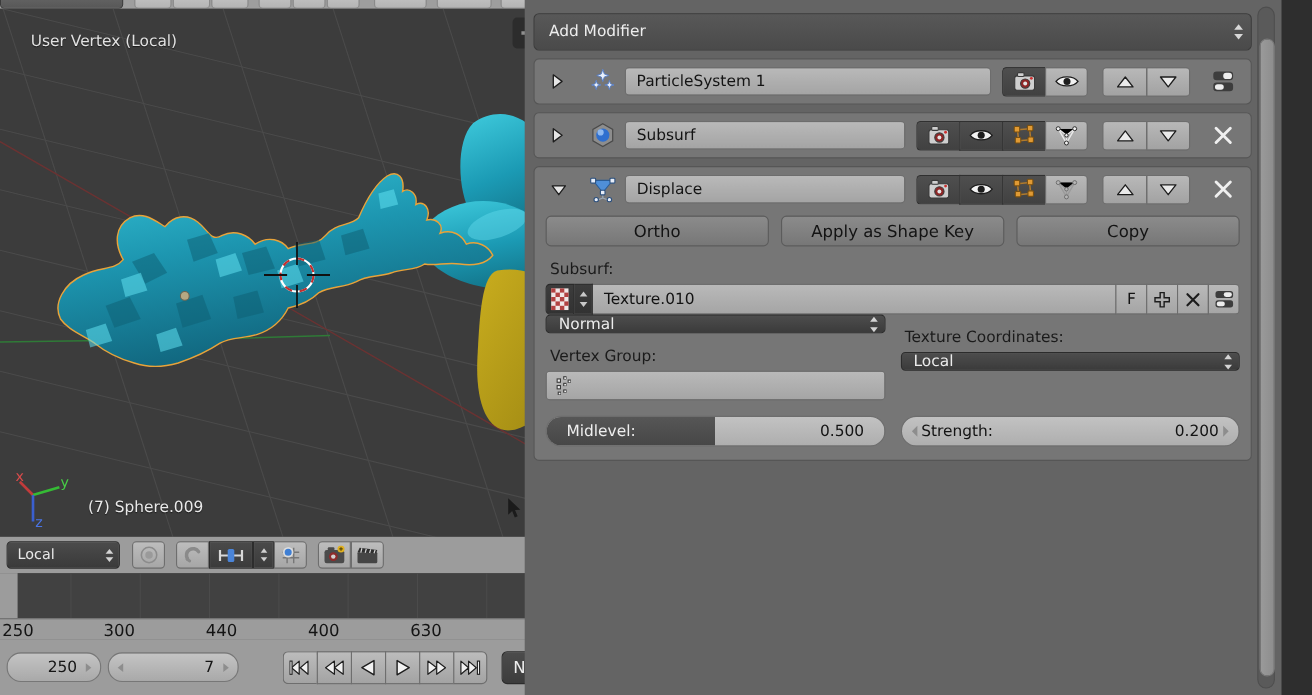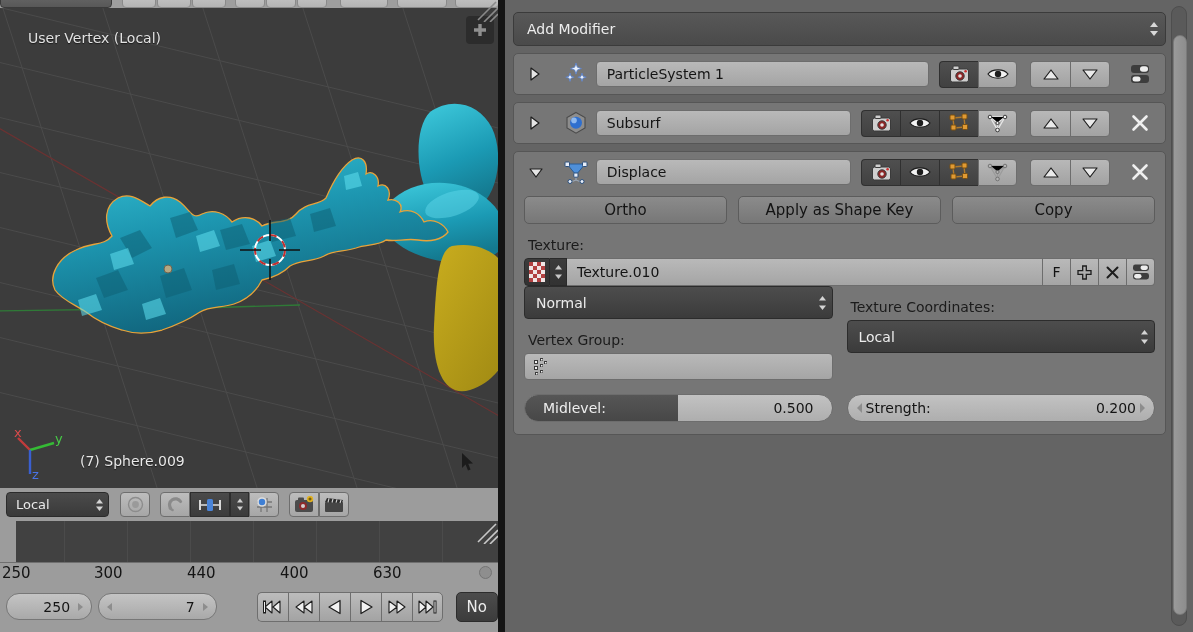--- a/index.html
+++ b/index.html
@@ -134,21 +134,21 @@
 
   
   .seam {
     position:absolute; left: 498px; top: 0; width: 7px; height: 632px;
     background: #151515;
   }
   .corner-grip { position:absolute; width: 22px; height: 22px; overflow:hidden; }
 
   
   .props {
-    position: absolute; left: 505px; top: 0; width: 688px; height: 632px;
+    position: absolute; left: 477px; top: 0; width: 688px; height: 632px;
     background: #646464;
   }
   .props-inner { position:absolute; left: 8px; top: 12px; width: 653px; }
 
   .add-mod {
     height: 34px; border-radius: 5px;
     background: linear-gradient(#585858,#4a4a4a);
     border: 1px solid #3b3b3b;
     display:flex; align-items:center; padding: 0 6px 0 13px;
     justify-content: space-between;
@@ -225,21 +225,21 @@
     background: linear-gradient(#b9b9b9,#a5a5a5);
     border:1px solid #6d6d6d; border-left:none;
     display:flex; align-items:center; justify-content:center;
     color:#131313; font-size: 14px;
   }
   .tex-btn:last-child { border-radius: 0 4px 4px 0; }
 
   .two-col { display:flex; gap: 14px; }
   .col { flex:1; }
   .dd {
-    height: 33px; border-radius: 4px;
+    height: 17px; border-radius: 4px;
     background: linear-gradient(#4d4d4d,#3b3b3b);
     border:1px solid #2c2c2c;
     display:flex; align-items:center; justify-content:space-between;
     padding: 0 5px 0 11px; color:#ececec; font-size:14px;
   }
   .vg-field {
     height: 27px; border-radius: 4px;
     background: linear-gradient(#b9b9b9,#a5a5a5);
     border:1px solid #6d6d6d;
     display:flex; align-items:center; padding-left: 7px;
@@ -773,21 +773,21 @@
           </div>
         </div>
 
         <div class="mod-body">
           <div class="btn-row">
             <div class="flat-btn">Ortho</div>
             <div class="flat-btn">Apply as Shape Key</div>
             <div class="flat-btn">Copy</div>
           </div>
 
-          <div class="sect-label">Texture:</div>
+          <div class="sect-label">Subsurf:</div>
           <div class="tex-row">
             <div class="tex-swatch">
               <svg width="16" height="20" viewBox="0 0 16 20">
                 <rect width="16" height="20" fill="#f0e6e6"></rect>
                 <g fill="#b24141">
                   <rect x="0" y="0" width="4" height="4"></rect>
                     <rect x="8" y="0" width="4" height="4"></rect>
                   <rect x="4" y="4" width="4" height="4"></rect>
                     <rect x="12" y="4" width="4" height="4"></rect>
                   <rect x="0" y="8" width="4" height="4"></rect>

